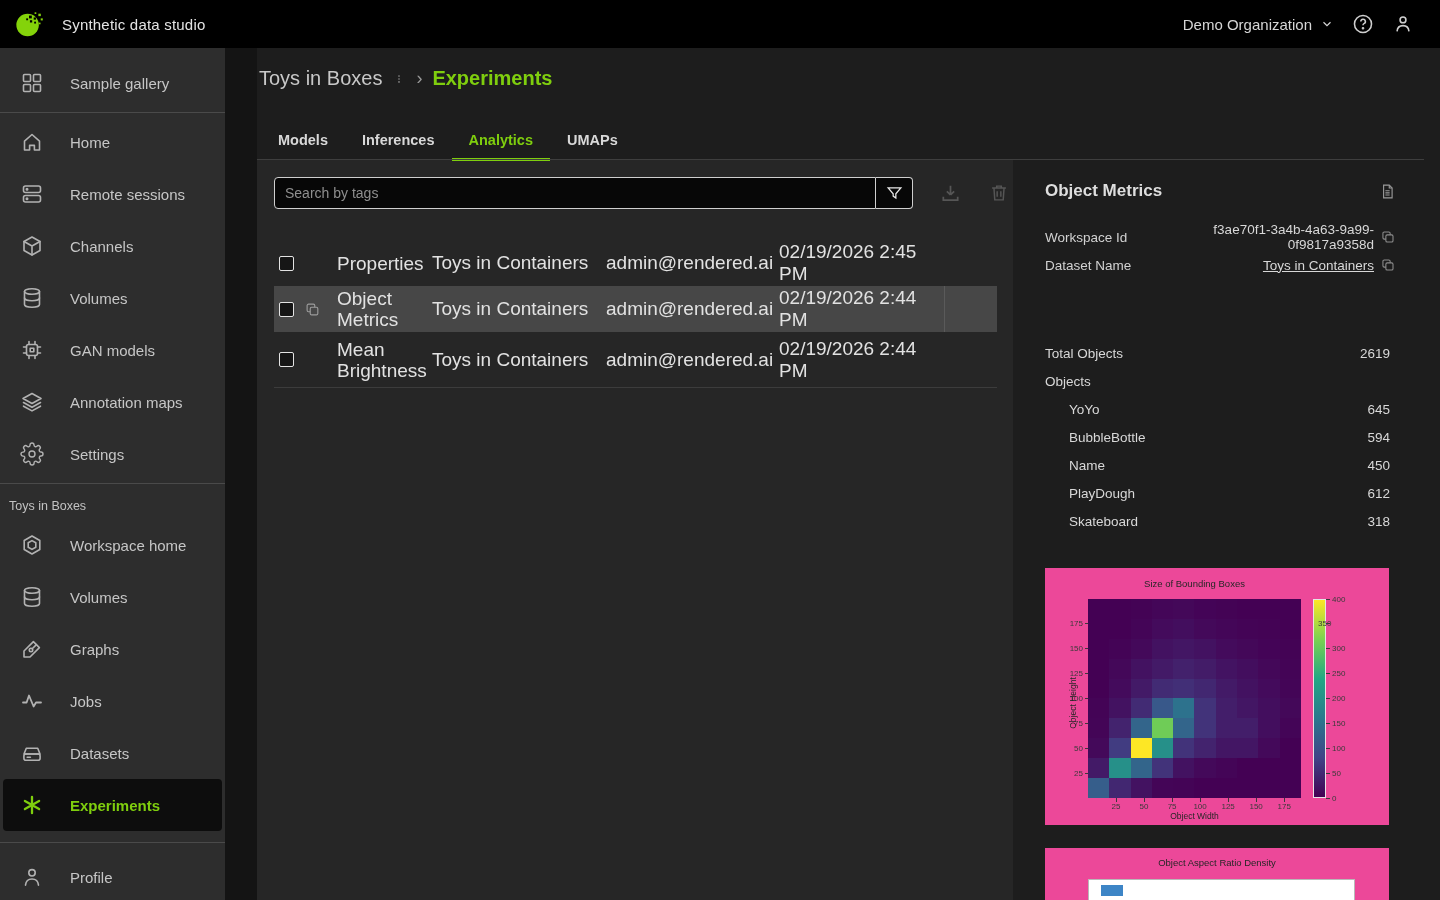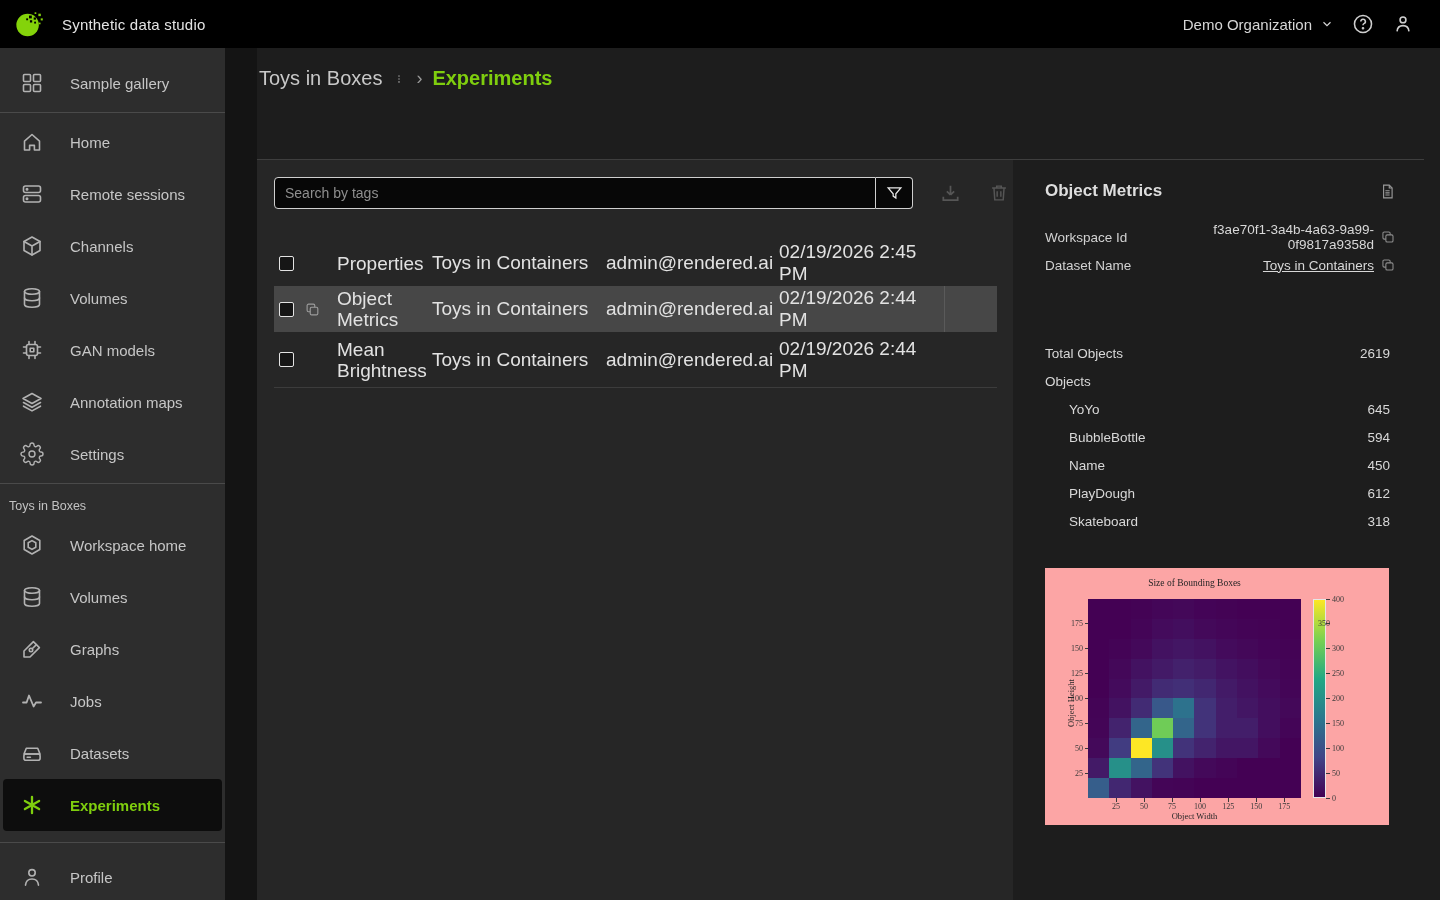--- a/index.html
+++ b/index.html
@@ -62,21 +62,21 @@
 .fields{position:absolute;left:32px;top:63px;width:351px}
 .frow{height:28px;display:flex;align-items:center}
 .flabel{font-size:13.5px;color:#d2d2d2;flex:none}
 .fvalue{flex:1;text-align:right;font-size:13.5px;color:#d8d8d8;padding-right:6px}
 .fvalue.link{text-decoration:underline;cursor:pointer}
 .fcopy{color:#8e8e8e;flex:none;cursor:pointer}
 .totals{position:absolute;left:32px;top:179px;width:345px;font-size:13.5px;color:#d8d8d8}
 .t-row{height:28px;display:flex;align-items:center;justify-content:space-between}
 .obj-list .t-row{padding-left:24px}
 
-.card{position:absolute;background:#fca5a5;font-family:Liberation Serif, serif;color:#2a2a2a}
+.card{position:absolute;background:#ec4899;font-family:Liberation Sans, sans-serif;color:#2a2a2a}
 .hm-card{left:788px;top:520px;width:344px;height:257px}
 .chart-title{position:absolute;font-size:9.5px;color:#262626;text-align:center}
 .hm-plot{position:absolute;left:43px;top:31px;width:213px;height:199px;display:grid;grid-template-columns:repeat(10,1fr);grid-template-rows:repeat(10,1fr)}
 .tick{position:absolute;font-size:8px;color:#3a3a3a}
 .tickmark{position:absolute;background:#3a3a3a}
 .axlabel{position:absolute;font-size:8.5px;color:#262626}
 .cbar{position:absolute;left:268px;top:31px;width:13px;height:199px;border:1px solid #e6e6e6}
 .dens-card{left:788px;top:800px;width:344px;height:52px;overflow:hidden}
 .legend-box{position:absolute;left:43px;top:31px;width:267px;height:40px;border:1px solid #b9b9b9;background:#fff}
 .legend-swatch{position:absolute;left:12px;top:5px;width:22px;height:11px}
@@ -307,20 +307,26 @@
       <svg width="10" height="14" viewBox="0 0 24 24" fill="currentColor">
           <circle cx="12" cy="5" r="2"></circle>
           <circle cx="12" cy="12" r="2"></circle>
           <circle cx="12" cy="19" r="2"></circle>
         </svg>
     </span>
     <span class="bc-sep">›</span>
     <span class="bc-cur">Experiments</span>
   </div>
 
+  <div class="tabs" id="tabs">
+      <div class="tab"><span>Models</span></div>
+      <div class="tab"><span>Inferences</span></div>
+      <div class="tab active"><span>Analytics</span></div>
+      <div class="tab"><span>UMAPs</span></div>
+    </div>
 
   <div class="hdiv"></div>
 
   <div class="toolbar">
     <input class="search" type="text" placeholder="Search by tags" style="">
     <div class="filter-btn">
       <span>
         <svg width="19" height="19" viewBox="0 0 24 24" fill="none" stroke="currentColor" stroke-width="1.6">
             <path d="M4 5h16l-6.3 7.3v5.4l-3.4-2.4v-3z"></path>
           </svg>
@@ -611,13 +617,19 @@
         <div class="tickmark" style="left:281px;top:105.125px;width:3.5px;height:1px"></div>
         <div class="tick" style="left:287px;top:76.25px">300</div>
         <div class="tickmark" style="left:281px;top:80.25px;width:3.5px;height:1px"></div>
         <div class="tick" style="left:273px;top:51.375px">350</div>
         <div class="tickmark" style="left:281px;top:55.375px;width:3.5px;height:1px"></div>
         <div class="tick" style="left:287px;top:26.5px">400</div>
         <div class="tickmark" style="left:281px;top:30.5px;width:3.5px;height:1px"></div>
       </div>
   </div>
 
+  <div class="card dens-card">
+    <div class="chart-title" style="left:0;top:9px;width:344px">Object Aspect Ratio Density</div>
+    <div class="legend-box">
+      <span class="legend-swatch" id="dens-swatch" style="background: rgb(61, 133, 198);"></span>
+    </div>
+  </div>
 </div>
 
 </body></html>

